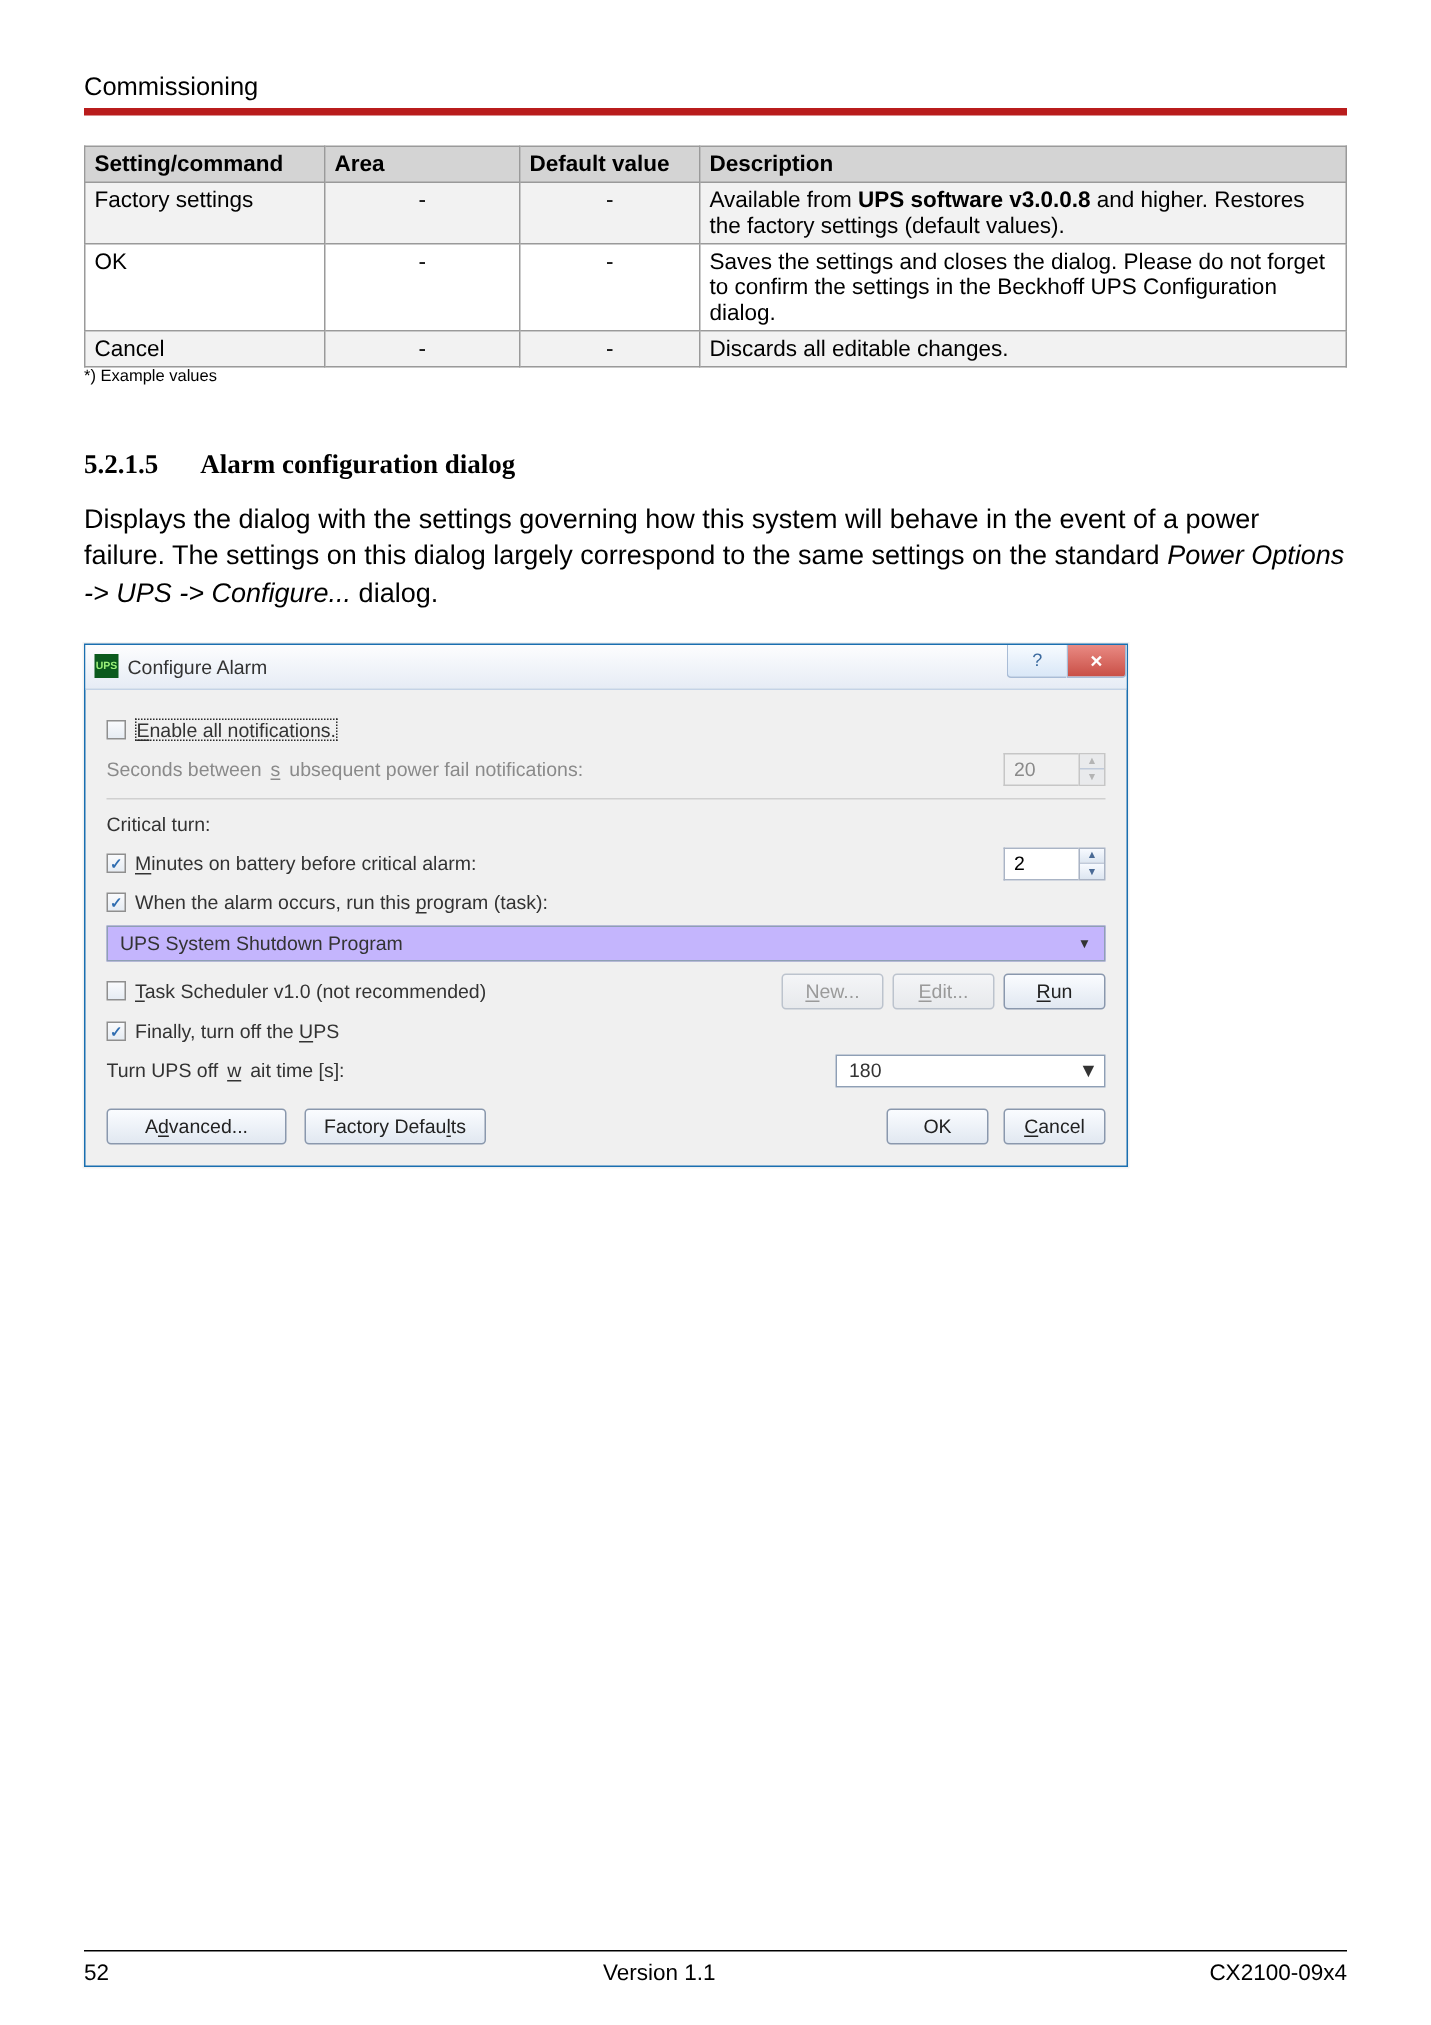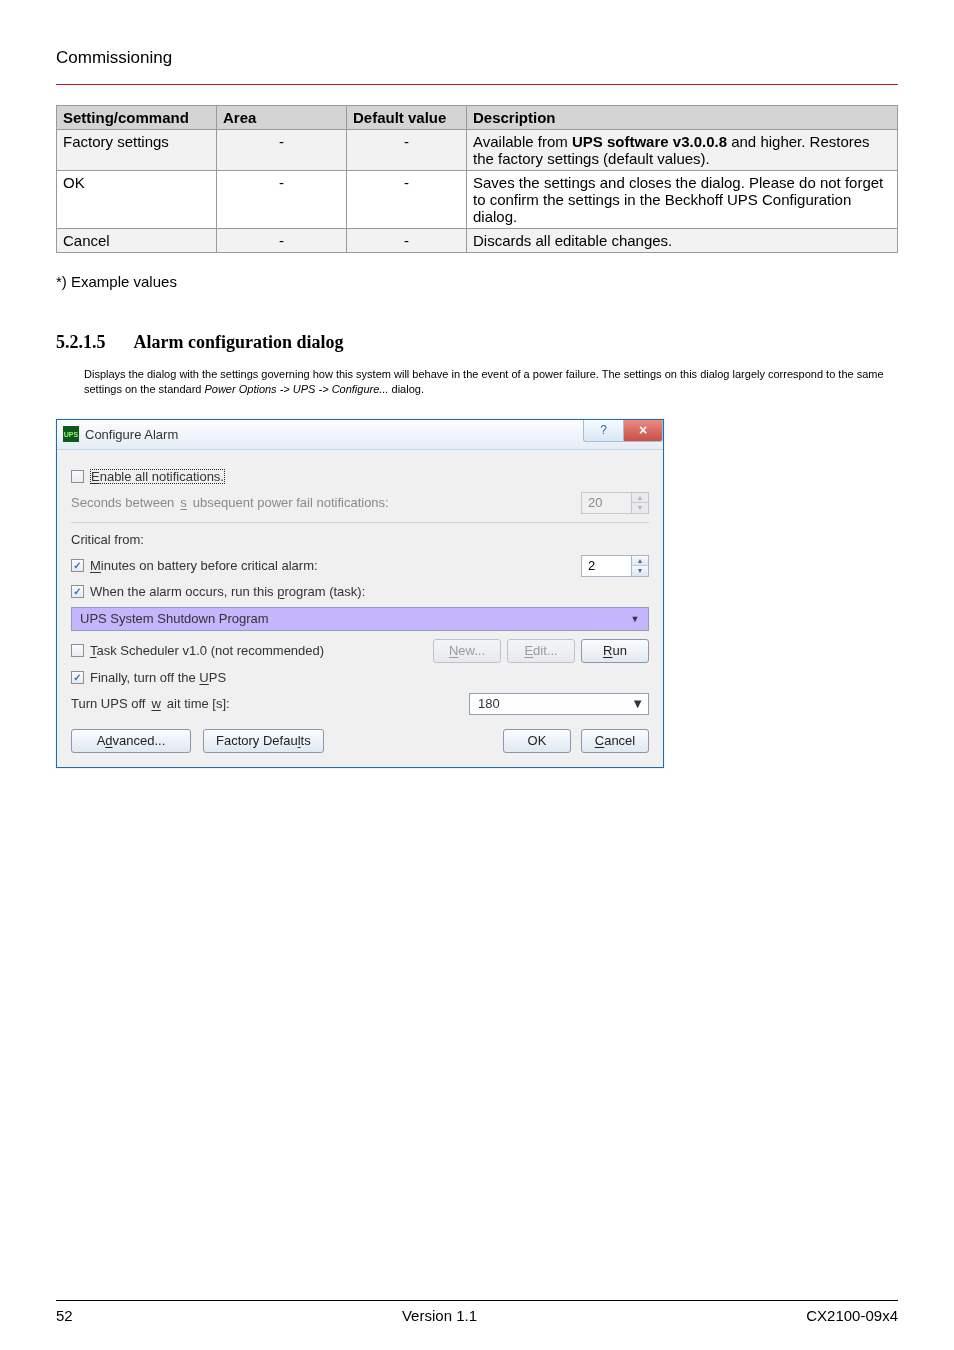--- a/index.html
+++ b/index.html
@@ -12,22 +12,22 @@
   }
   .page {
     padding: 48px 56px 0 56px;
     height: 1280px;
     position: relative;
   }
   .header-row {
     display: flex;
     justify-content: space-between;
     align-items: baseline;
-    border-bottom: 1px solid #b91c1c;
-    padding-bottom: 16px;
+    border-bottom: 5px solid #b91c1c;
+    padding-bottom: 4px;
     margin-bottom: 20px;
   }
   .header-left { font-size: 17px; }
   .brand {
     font-family: Arial, Helvetica, sans-serif;
     font-weight: 700;
     font-size: 30px;
     color: #e2001a;
     letter-spacing: -0.5px;
   }
@@ -42,30 +42,30 @@
     text-align: left;
     vertical-align: top;
   }
   table.settings thead th { background: #d4d4d4; font-weight: 700; }
   table.settings tbody tr:nth-child(odd) td { background: #f2f2f2; }
   table.settings tbody tr:nth-child(even) td { background: #fff; }
   table.settings td.center { text-align: center; }
   .col-a { width: 160px; }
   .col-b { width: 130px; }
   .col-c { width: 120px; }
-  .footnote { font-size: 15px; margin-top: 20px; }
+  .footnote { font-size: 11px; }
   .sect-no { font-size: 18px; font-weight: 700; margin-top: 42px; font-family: Liberation Serif, serif; }
   .sect-title { font-size: 18px; font-weight: 700; margin-left: 28px; }
-  .sect-para { font-size: 11px; margin-top: 14px; line-height: 1.35; margin-left: 28px; }
+  .sect-para { font-size: 18px; margin-top: 14px; line-height: 1.35; }
   .italic { font-style: italic; }
 
   
   .dlg-wrap { margin-top: 22px; }
   .dlg {
-    width: 608px;
+    width: 696px;
     border: 1px solid #1a6fb0;
     background: #f0f0f0;
     font-family: "Segoe UI", Tahoma, Arial, sans-serif;
     font-size: 13px;
     color: #333;
     box-shadow: 0 0 0 1px rgba(0,0,0,0.05);
   }
   .titlebar {
     height: 30px;
     background: linear-gradient(to bottom, #fdfdfe, #e6ecf5);
@@ -287,21 +287,21 @@
             <div class="spbtns">
                 <div class="sbtn">▲</div>
                 <div class="sbtn">▼</div>
               </div>
           </div>
         </div>
 
         <hr class="hr">
 
         <div class="row">
-            <div class="lbl">Critical from:</div>
+            <div class="lbl">Critical turn:</div>
           </div>
         <div class="row">
           <div class="lbl">
             <span class="chk checked"></span>
             <span><span class="u">M</span><span>inutes on battery before critical alarm:</span></span>
           </div>
           <div class="spin">
             <input value="2" style="">
             <div class="spbtns">
                 <div class="sbtn">▲</div>

